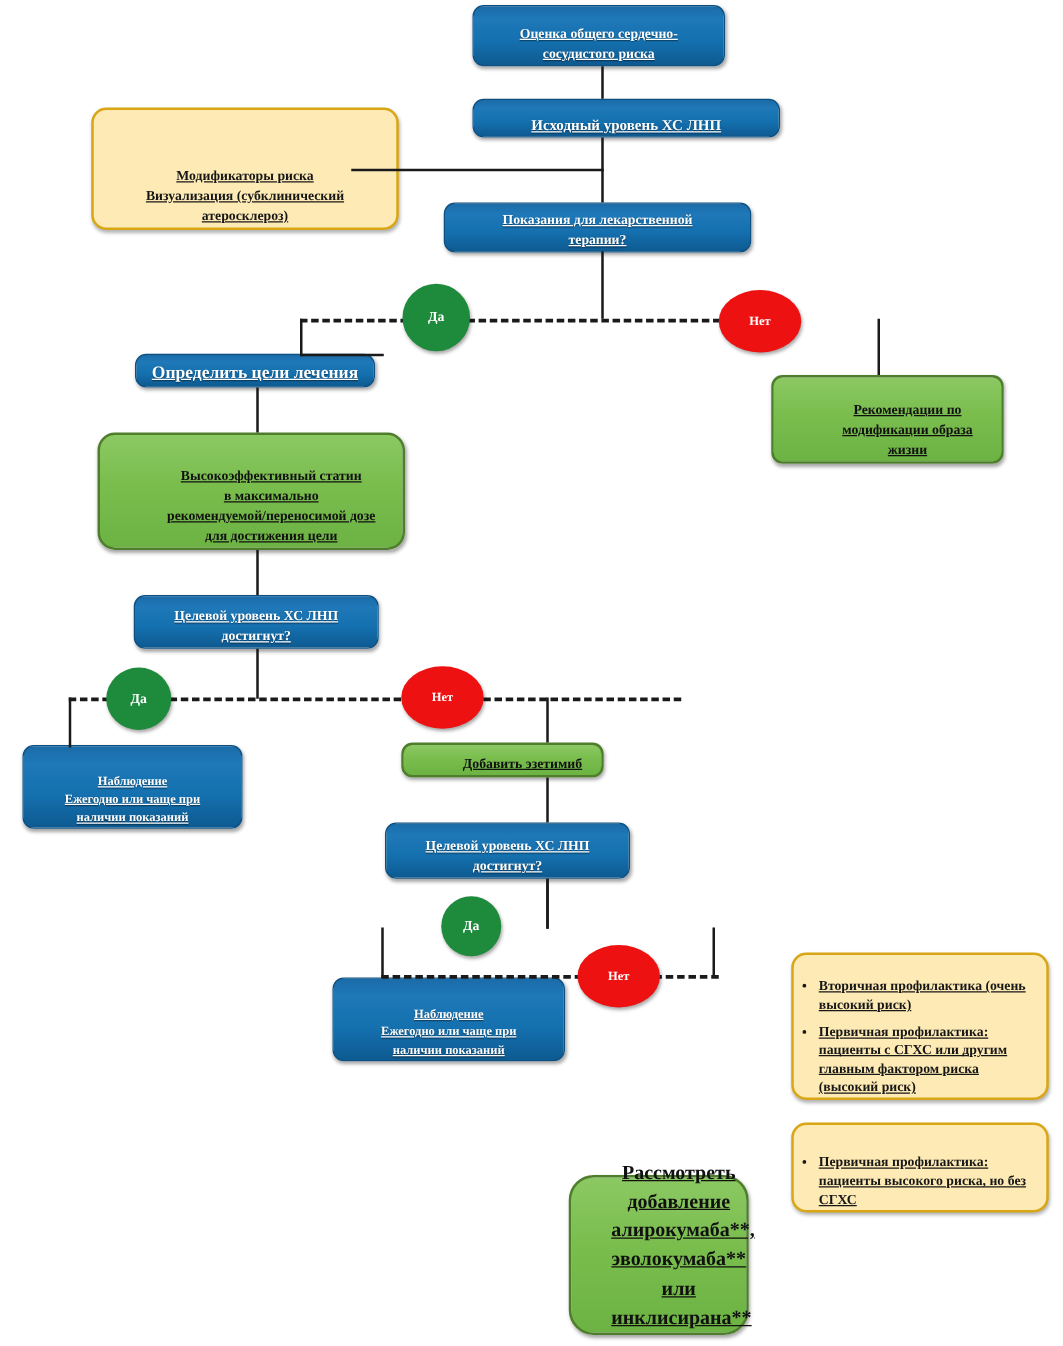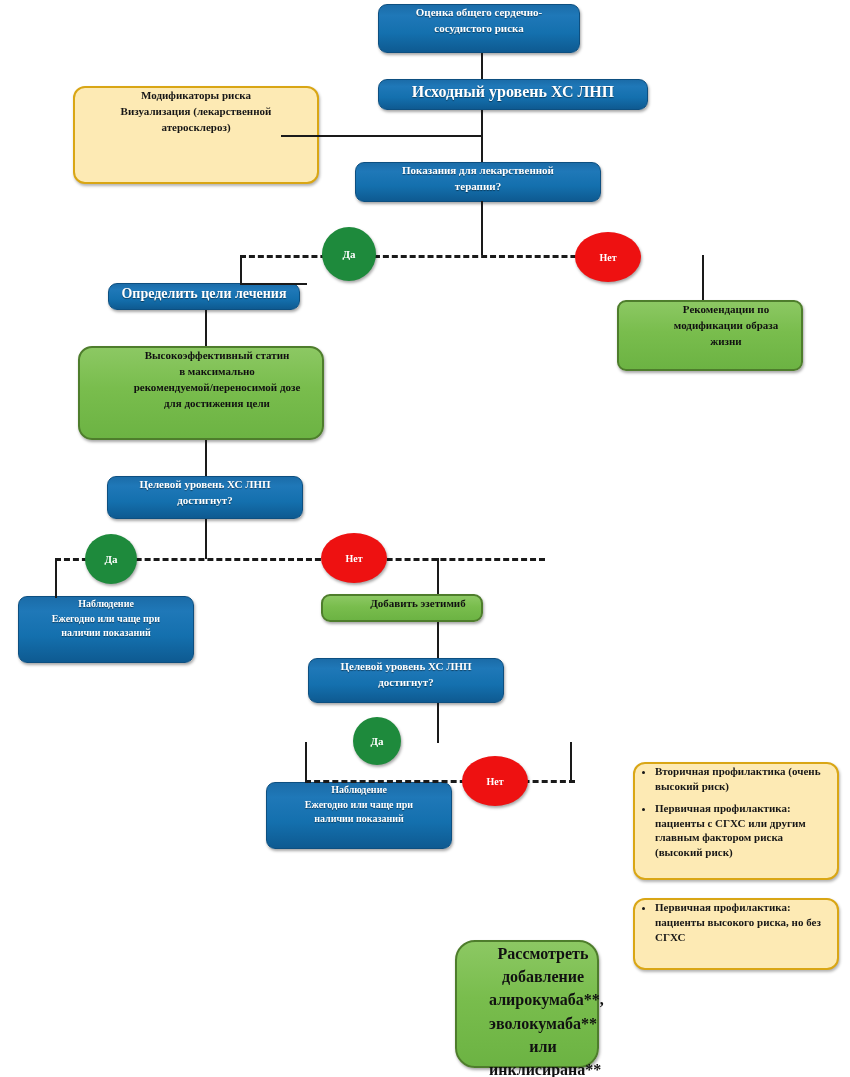--- a/index.html
+++ b/index.html
@@ -1,22 +1,22 @@
 <!DOCTYPE html>
 <html><head>
 <meta charset="utf-8">
 <style>
   html,body{margin:0;padding:0;background:#ffffff;}
   body{font-family:"Liberation Serif", serif;}
   #canvas{position:relative;width:850px;height:1077px;background:#fff;overflow:hidden;}
 
   
-  .node{position:absolute;box-sizing:border-box;display:flex;align-items:flex-start;
+  .node{position:absolute;box-sizing:border-box;display:flex;align-items:flex-end;
         justify-content:center;text-align:center;border-radius:9px;
-        font-weight:bold;line-height:1.45;}
+        font-weight:bold;line-height:1.45;text-decoration:underline;}
   .node .inner{width:100%;padding:0 6px;}
 
   
   .blue{
     background:linear-gradient(to bottom,#1b6ca8 0%,#1f78b8 22%,#1470ae 60%,#0e5a91 100%);
     color:#ffffff;border:1px solid #0d4f80;
     box-shadow:1px 2px 3px rgba(0,0,0,.35);
     text-shadow:0 1px 1px rgba(0,0,0,.45);
   }
   
@@ -94,28 +94,28 @@
   <div class="ln v" style="left:437px;top:703px;height:40px;"></div>
 
   <div class="node blue" style="left:378px;top:4px;width:202px;height:49px;font-size:11px;">
     <div class="inner">
       <div>Оценка общего сердечно-</div>
       <div>сосудистого риска</div>
     </div>
   </div>
 
 
-  <div class="node blue" style="left:378px;top:79px;width:270px;height:31px;font-size:16px;">
+  <div class="node blue" style="left:378px;top:79px;width:246px;height:31px;font-size:12px;">
     <div class="inner">Исходный уровень ХС ЛНП</div>
   </div>
 
   <div class="node yellow" style="left:36px;top:86px;width:246px;height:98px;font-size:11px;border-radius:12px;margin-left:37px;">
     <div class="inner">
       <div>Модификаторы риска</div>
-      <div>Визуализация (лекарственной</div>
+      <div>Визуализация (субклинический</div>
       <div>атеросклероз)</div>
     </div>
   </div>
 
   <div class="node blue" style="left:355px;top:162px;width:246px;height:40px;font-size:11px;">
     <div class="inner">
       <div>Показания для лекарственной</div>
       <div>терапии?</div>
     </div>
   </div>

